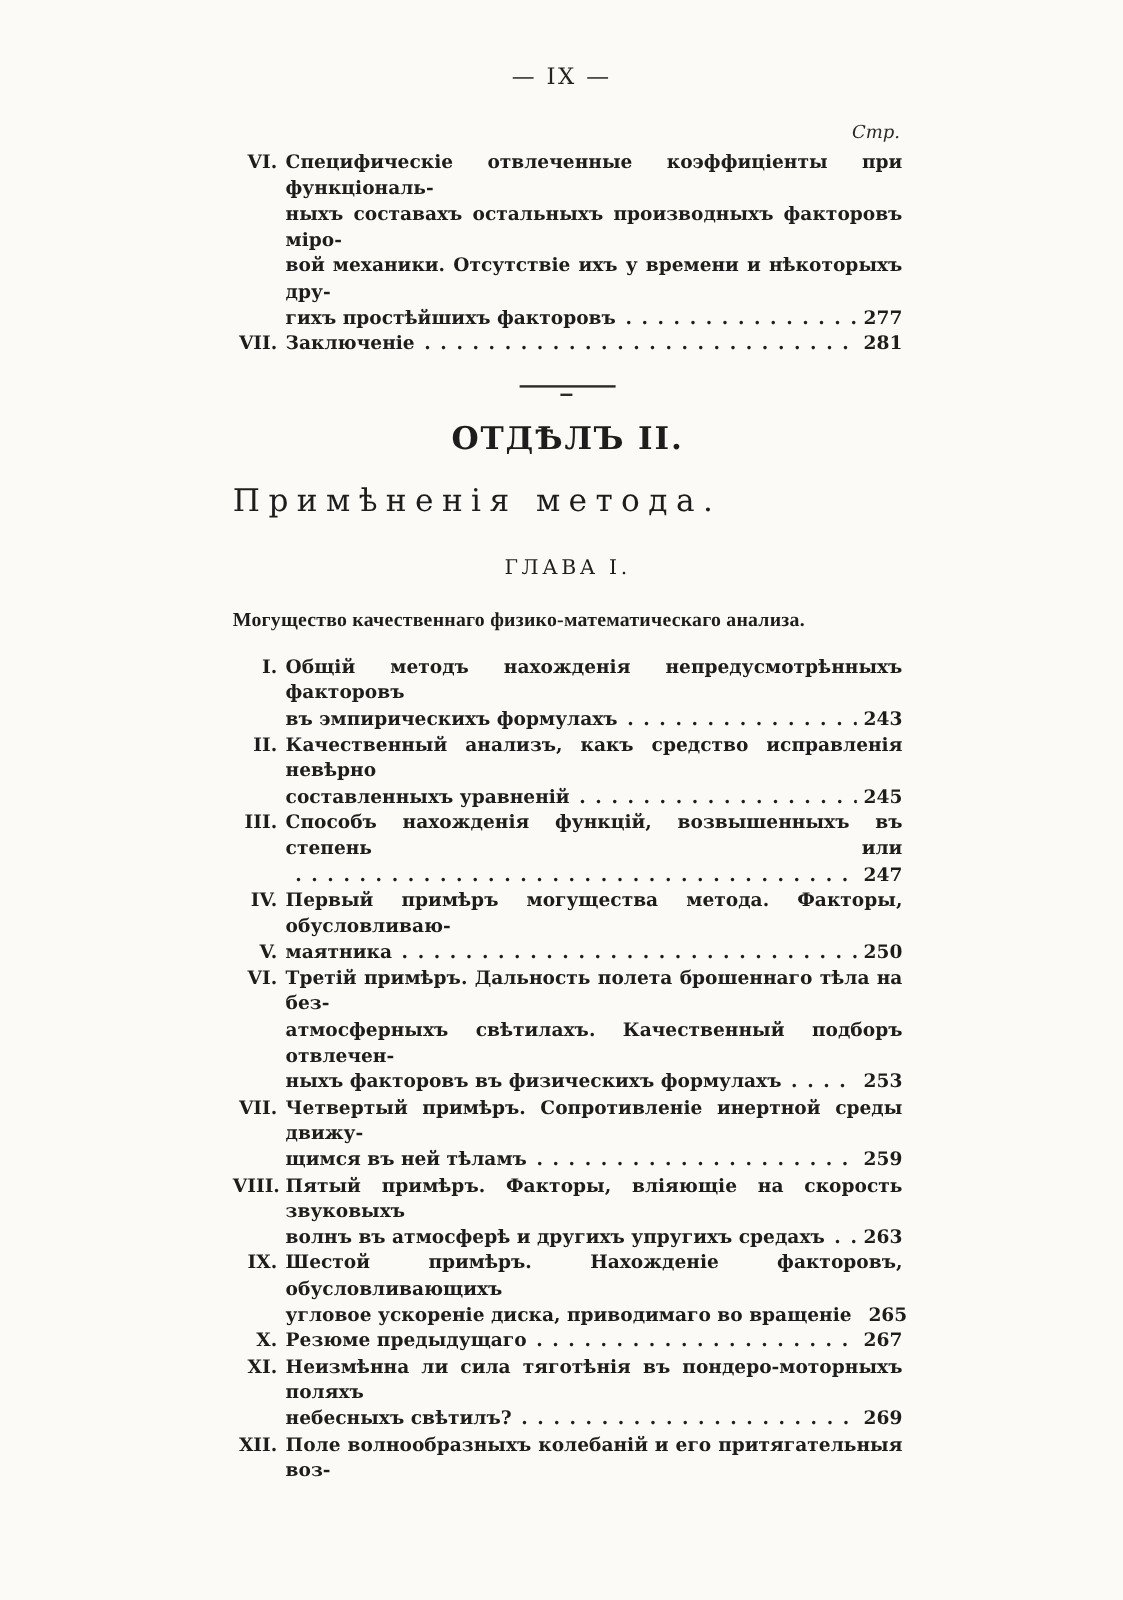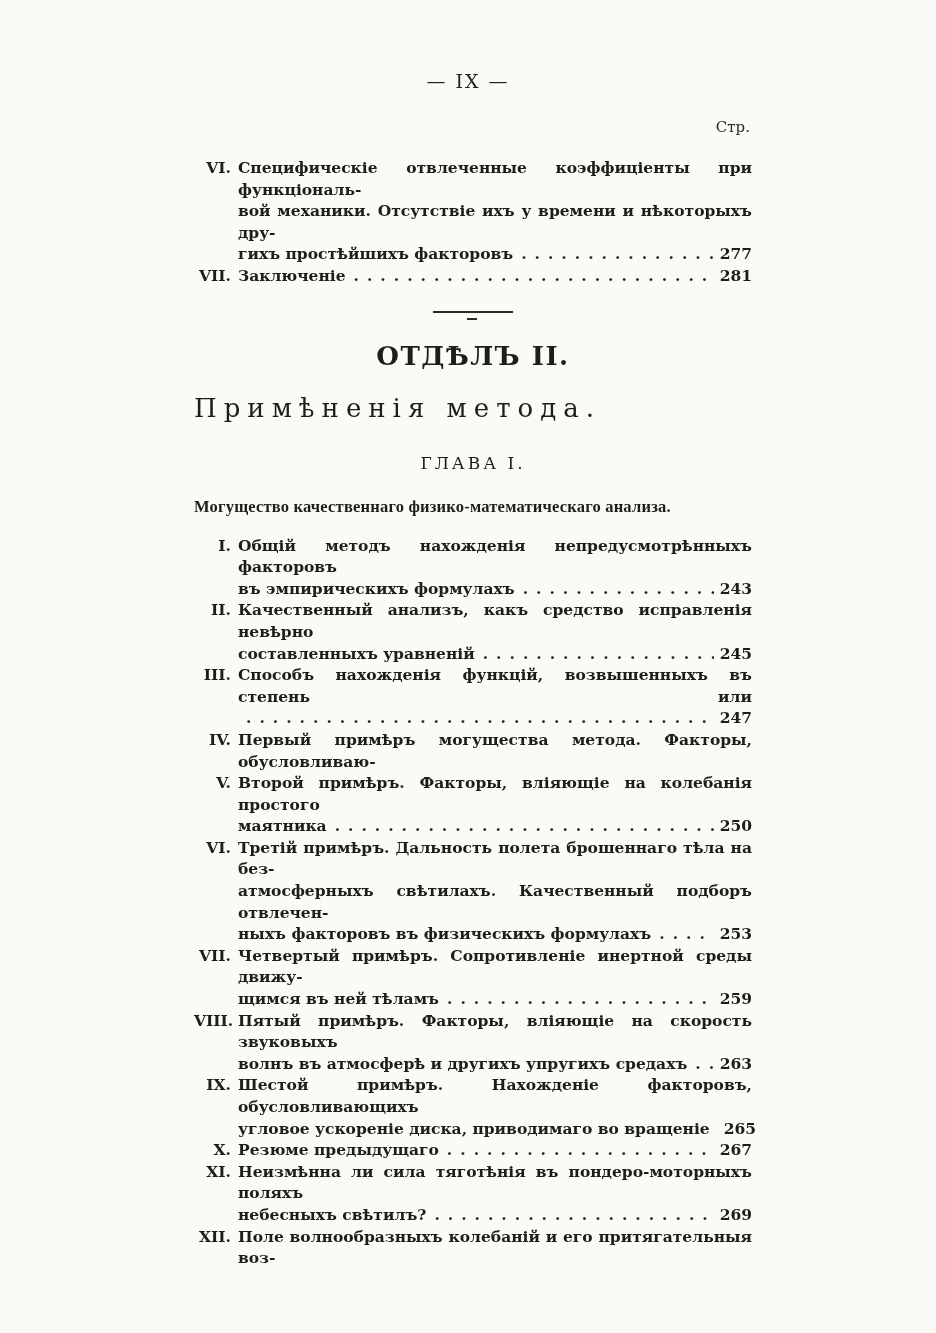--- a/index.html
+++ b/index.html
@@ -13,35 +13,36 @@
     -webkit-font-smoothing: antialiased;
   }
   .page {
     position: relative;
     width: 936px;
     height: 1333px;
     overflow: hidden;
     background: #fbfaf6;
   }
   .page-header {
-    padding-top: 70px;
+    padding-top: 53px;
     text-align: center;
     font-size: 19px;
     letter-spacing: 2px;
     color: #242320;
   }
   .content {
     width: 558px;
     margin: 26px 0 0 194px;
   }
   .str-label {
     text-align: right;
+    font-style: italic;
     font-size: 15px;
     padding-right: 2px;
-    margin-bottom: 21px;
+    margin-bottom: 5px;
     color: #2a2926;
   }
   .toc { width: 100%; }
   .toc-entry { display: flex; }
   .entry-numeral {
     flex: 0 0 44px;
     width: 44px;
     text-align: right;
     padding-right: 7px;
     font-weight: bold;
@@ -132,20 +133,21 @@
   <div class="page-header">— IX —</div>
 
   <div class="content">
     <div class="str-label">Стр.</div>
 
     <div class="toc" id="top-entries">
         <div class="toc-entry">
           <div class="entry-numeral">VI.</div>
           <div class="entry-text">
             <div class="entry-line">Специфическіе отвлеченные коэффиціенты при функціональ-</div>
+            <div class="entry-line">ныхъ составахъ остальныхъ производныхъ факторовъ міро-</div>
             <div class="entry-line">вой механики. Отсутствіе ихъ у времени и нѣкоторыхъ дру-</div>
             <div class="entry-line last">
               <span class="line-text">гихъ простѣйшихъ факторовъ</span>
               <span class="leader">................................................................................</span>
               <span class="page-num">277</span>
             </div>
           </div>
         </div>
         <div class="toc-entry">
           <div class="entry-numeral">VII.</div>
@@ -201,21 +203,20 @@
         </div>
         <div class="toc-entry">
           <div class="entry-numeral">IV.</div>
           <div class="entry-text">
             <div class="entry-line">Первый примѣръ могущества метода. Факторы, обусловливаю-</div>
           </div>
         </div>
         <div class="toc-entry">
           <div class="entry-numeral">V.</div>
           <div class="entry-text">
-            <div class="entry-line">Второй примѣръ. Факторы, вліяющіе на колебанія простого</div>
             <div class="entry-line last">
               <span class="line-text">маятника</span>
               <span class="leader">................................................................................</span>
               <span class="page-num">250</span>
             </div>
           </div>
         </div>
         <div class="toc-entry">
           <div class="entry-numeral">VI.</div>
           <div class="entry-text">

